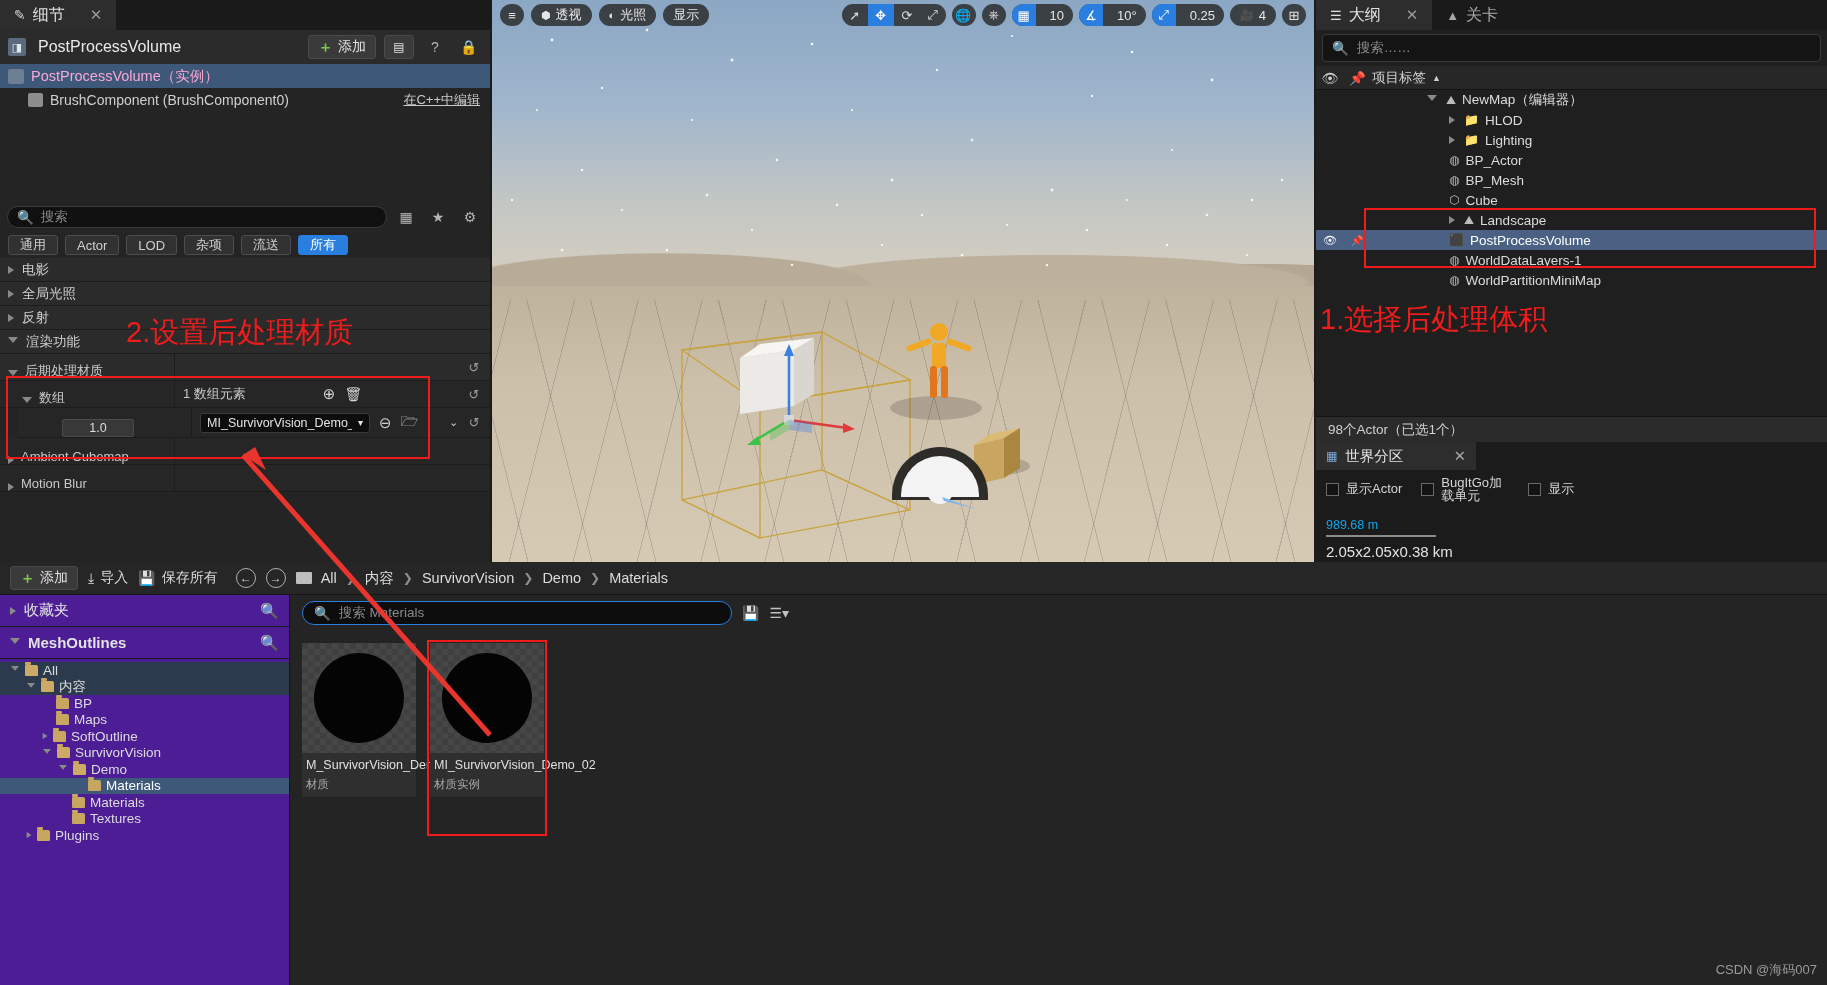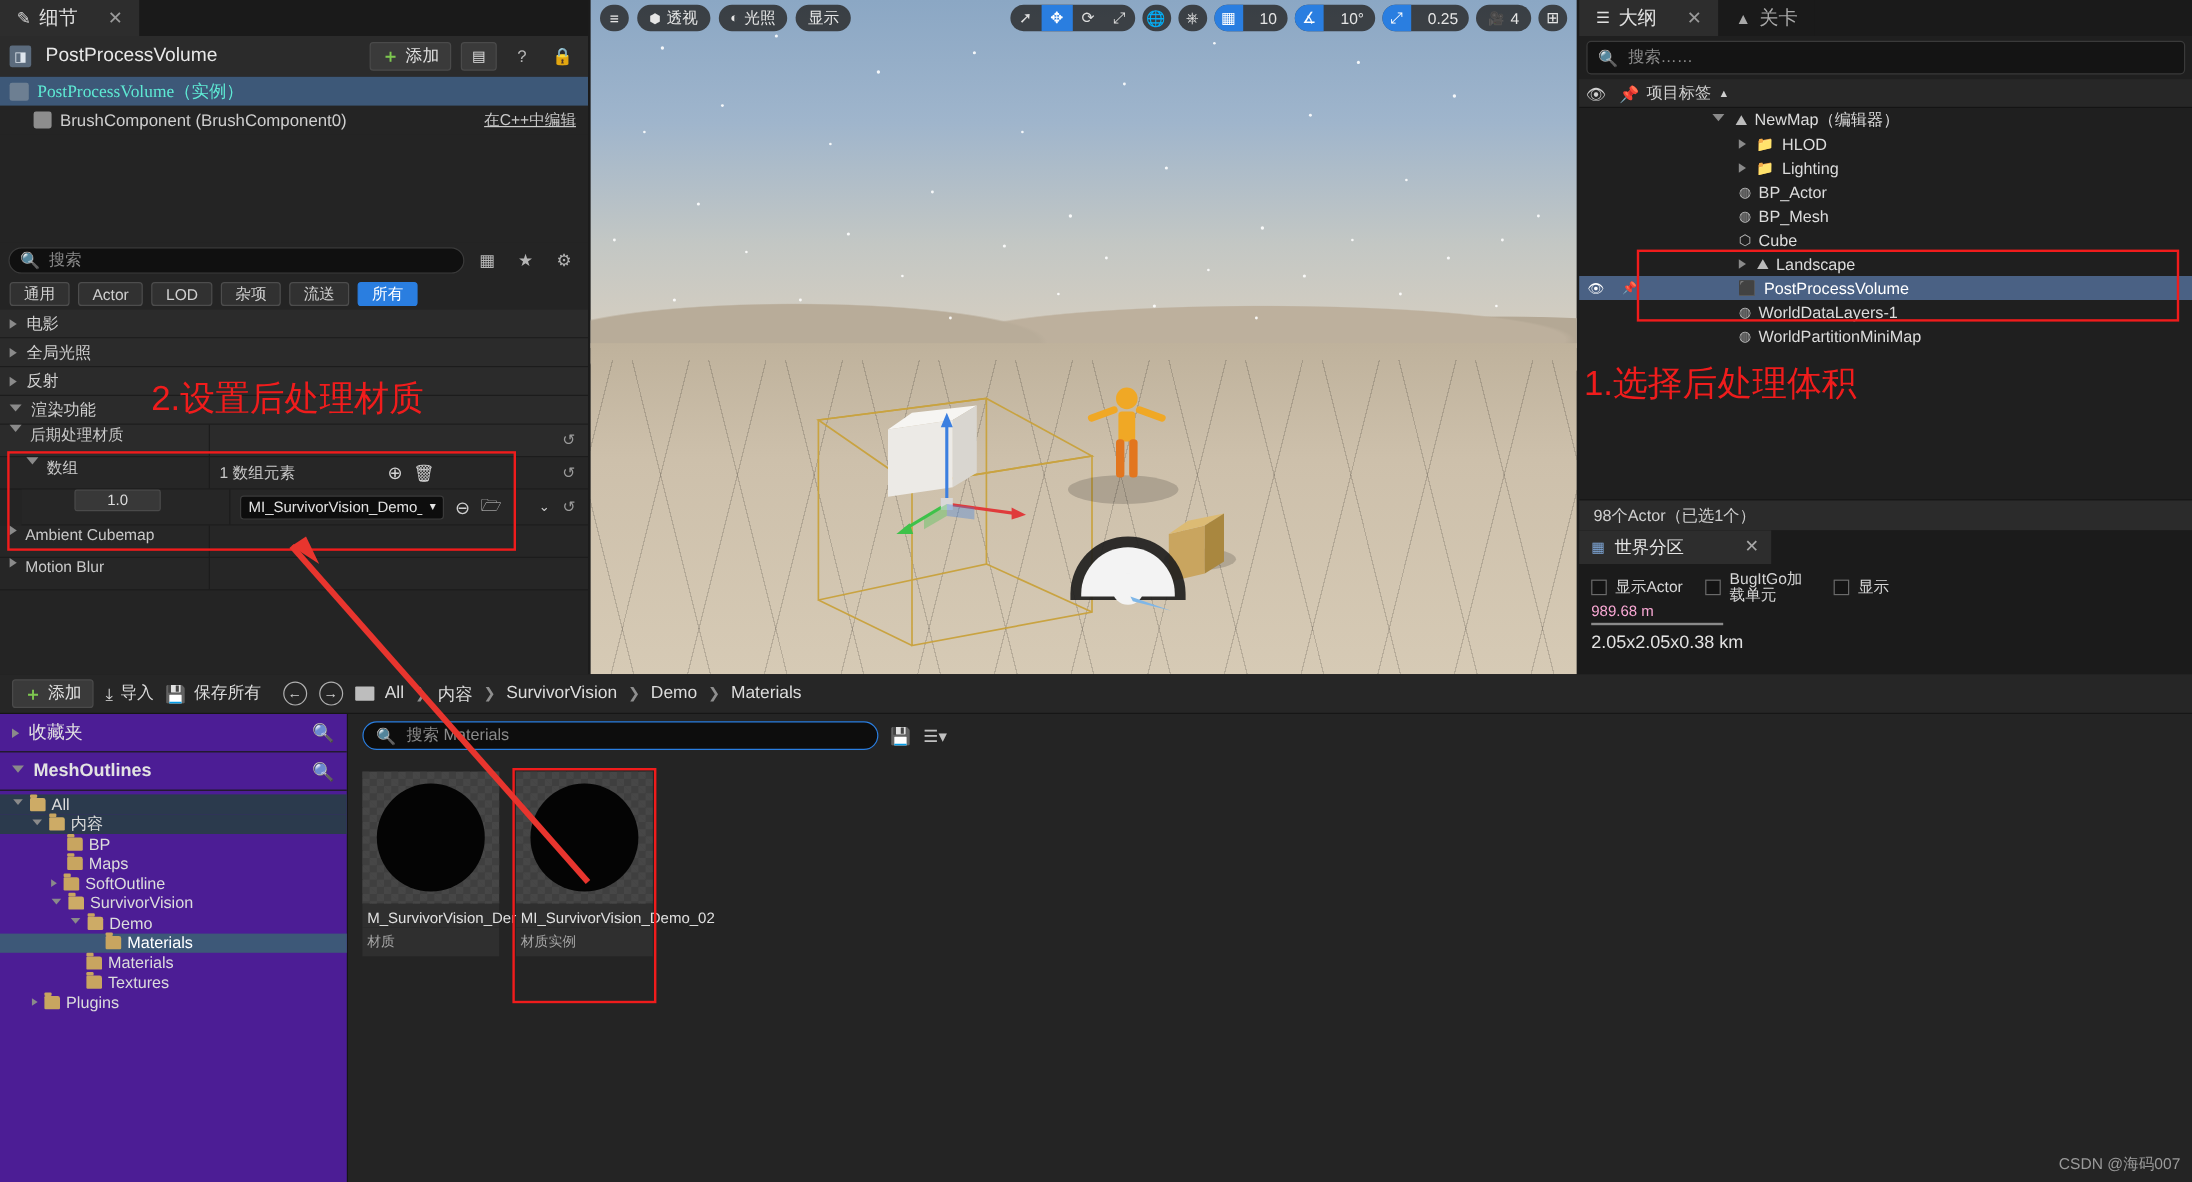--- a/index.html
+++ b/index.html
@@ -38,21 +38,21 @@
   }
   .plus-green { color:#7ec850; font-weight:bold; font-size:15px;}
   .icon-btn {
     width:26px;height:24px;display:flex;align-items:center;justify-content:center;
     color:#b5b5b5;font-size:14px;
   }
   .obj-row {
     height:24px; display:flex; align-items:center; gap:7px; padding-left:8px;
     font-size:14.5px;
   }
-  .obj-row.sel { background:#3d5878; color:#5eead4;font-family:Liberation Serif, serif; }
+  .obj-row.sel { background:#3d5878; color:#f9a8d4; }
   .sub-row { height:24px; display:flex; align-items:center; gap:7px; padding-left:28px;
     font-size:14px; color:#cfcfcf;}
   .cpp-link { margin-left:auto; margin-right:10px; color:#c9c9c9; font-size:13px;
     text-decoration: underline;}
 
   .search-row { height:30px; display:flex; align-items:center; gap:6px; padding:0 7px;}
   .search-box {
     flex:1; height:22px; background:#101010; border:1px solid #3a3a3a; border-radius:11px;
     display:flex; align-items:center; padding:0 9px; gap:7px; color:#8a8a8a; font-size:13.5px;
   }
@@ -69,21 +69,21 @@
     background:#2b2b2b;
   }
   .tri { width:0;height:0; border-left:6px solid #8a8a8a; border-top:4px solid transparent;
          border-bottom:4px solid transparent; }
   .tri.down { border-left:5px solid transparent; border-right:5px solid transparent;
               border-top:6px solid #8a8a8a; }
   .prop-row {
     height:27px; display:flex; align-items:center; font-size:13px; color:#c9c9c9;
     border-bottom:1px solid #1c1c1c; background:#262626;
   }
-  .prop-name { width:175px; display:flex; align-items:flex-start; gap:7px; padding-left:8px;
+  .prop-name { width:175px; display:flex; align-items:flex-end; gap:7px; padding-left:8px;
     border-right:1px solid #1c1c1c; height:100%;}
   .prop-val { flex:1; display:flex; align-items:center; gap:9px; padding-left:8px; }
   .reset-col { width:32px; display:flex;align-items:center;justify-content:center;color:#9a9a9a;}
   .num-field { width:72px; height:18px; background:#383838; border:1px solid #4a4a4a;
     border-radius:2px; color:#ddd; font-size:12.5px; display:flex;align-items:center;
     justify-content:center;}
   .combo {
     height:20px; background:#0d0d0d; border:1px solid #3a3a3a; border-radius:3px;
     display:flex;align-items:center;padding:0 6px; gap:6px; color:#e3e3e3; font-size:12.5px;
   }
@@ -143,21 +143,21 @@
   .status-bar { position:absolute; left:0; bottom:120px; width:100%; height:26px;
     background:#2b2b2b; display:flex;align-items:center;padding-left:12px;
     font-size:13.5px; color:#cfcfcf; border-top:1px solid #141414;}
 
   #wp-panel { position:absolute; left:0; bottom:0; width:100%; height:120px; background:#1b1b1b;}
   .wp-tab { height:28px; width:160px; background:#2d2d2d; display:flex;align-items:center;
     gap:8px; padding:0 10px; font-size:14.5px; color:#e4e4e4;}
   .wp-row { display:flex; align-items:center; gap:7px; padding:6px 10px 0 10px; font-size:13px;
     color:#d6d6d6;}
   .cbx { width:13px;height:13px;border:1px solid #6a6a6a;background:#141414;}
-  .wp-scale { font-size:12.5px; color:#f9a8d4; padding-left:10px; }
+  .wp-scale { font-size:12.5px; color:#0ea5e9; padding-left:10px;margin-top:16px; }
   .wp-km { font-size:15px; color:#e2e2e2; padding:6px 0 0 10px;}
 
   
   #cb { left:0; top:562px; width:1827px; height:423px; background:#222222; }
   #cb-toolbar { height:33px; display:flex; align-items:center; gap:10px; padding:0 10px;
     background:#262626; border-bottom:1px solid #161616; }
   .tb-item { display:flex; align-items:center; gap:6px; font-size:14px; color:#dcdcdc; }
   .crumb { display:flex; align-items:center; gap:9px; font-size:14.5px; color:#dcdcdc; }
   .crumb .sep { color:#8e8e8e; font-size:12px; }
   .nav-circle { width:20px;height:20px;border:1.6px solid #b0b0b0;border-radius:50%;

